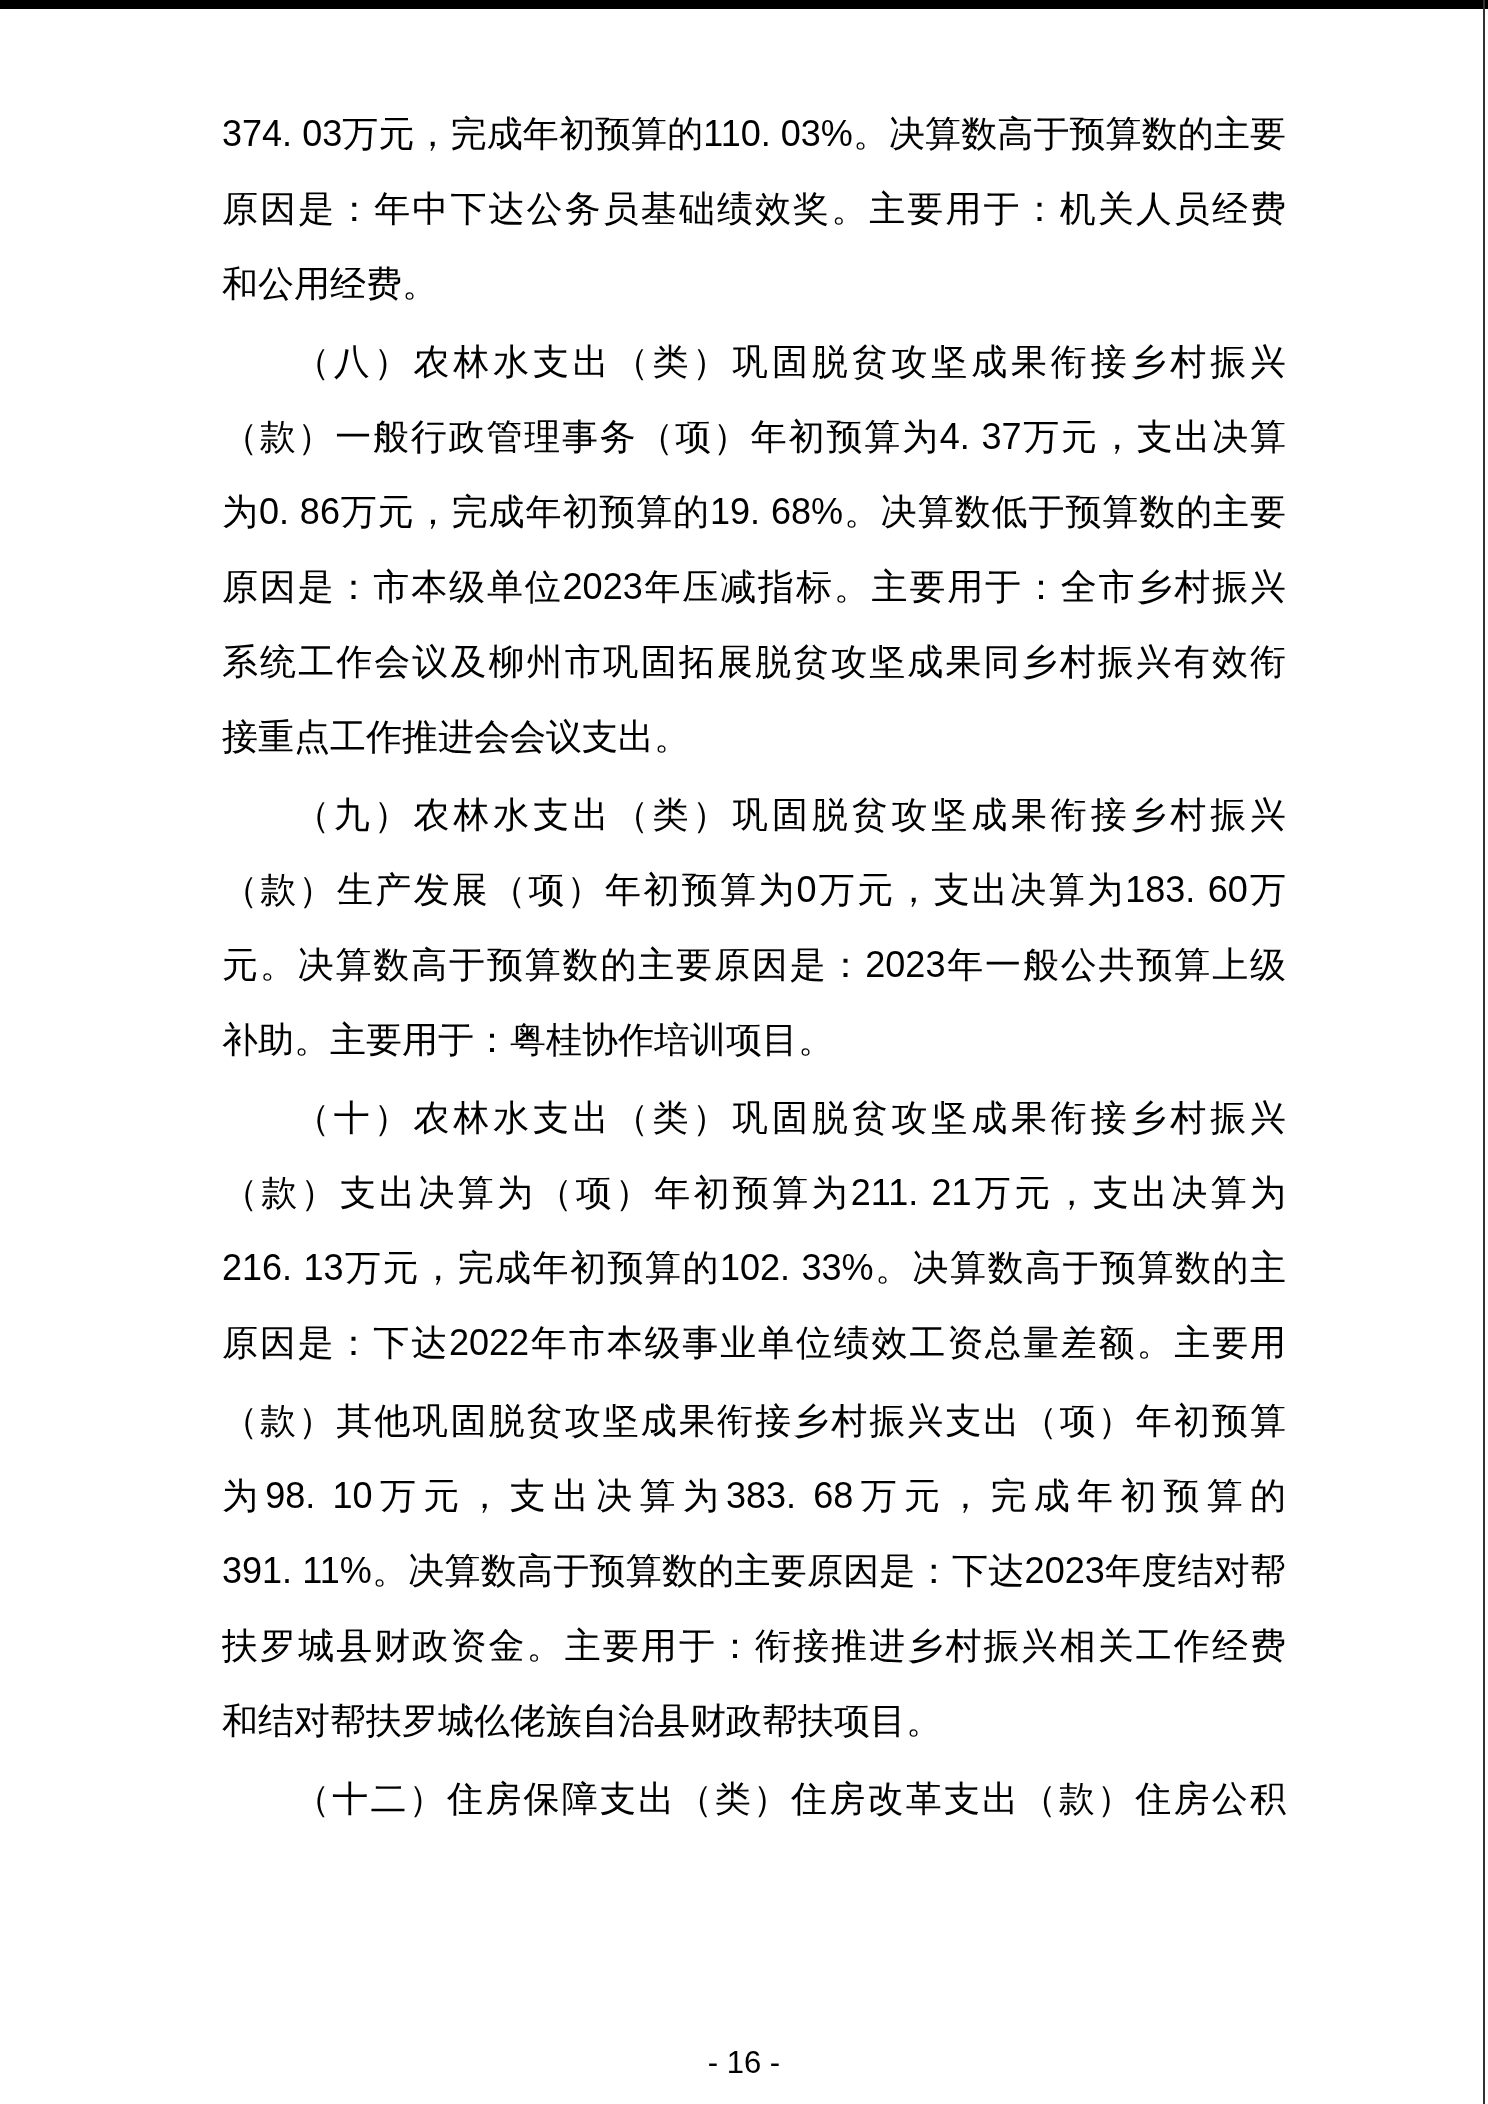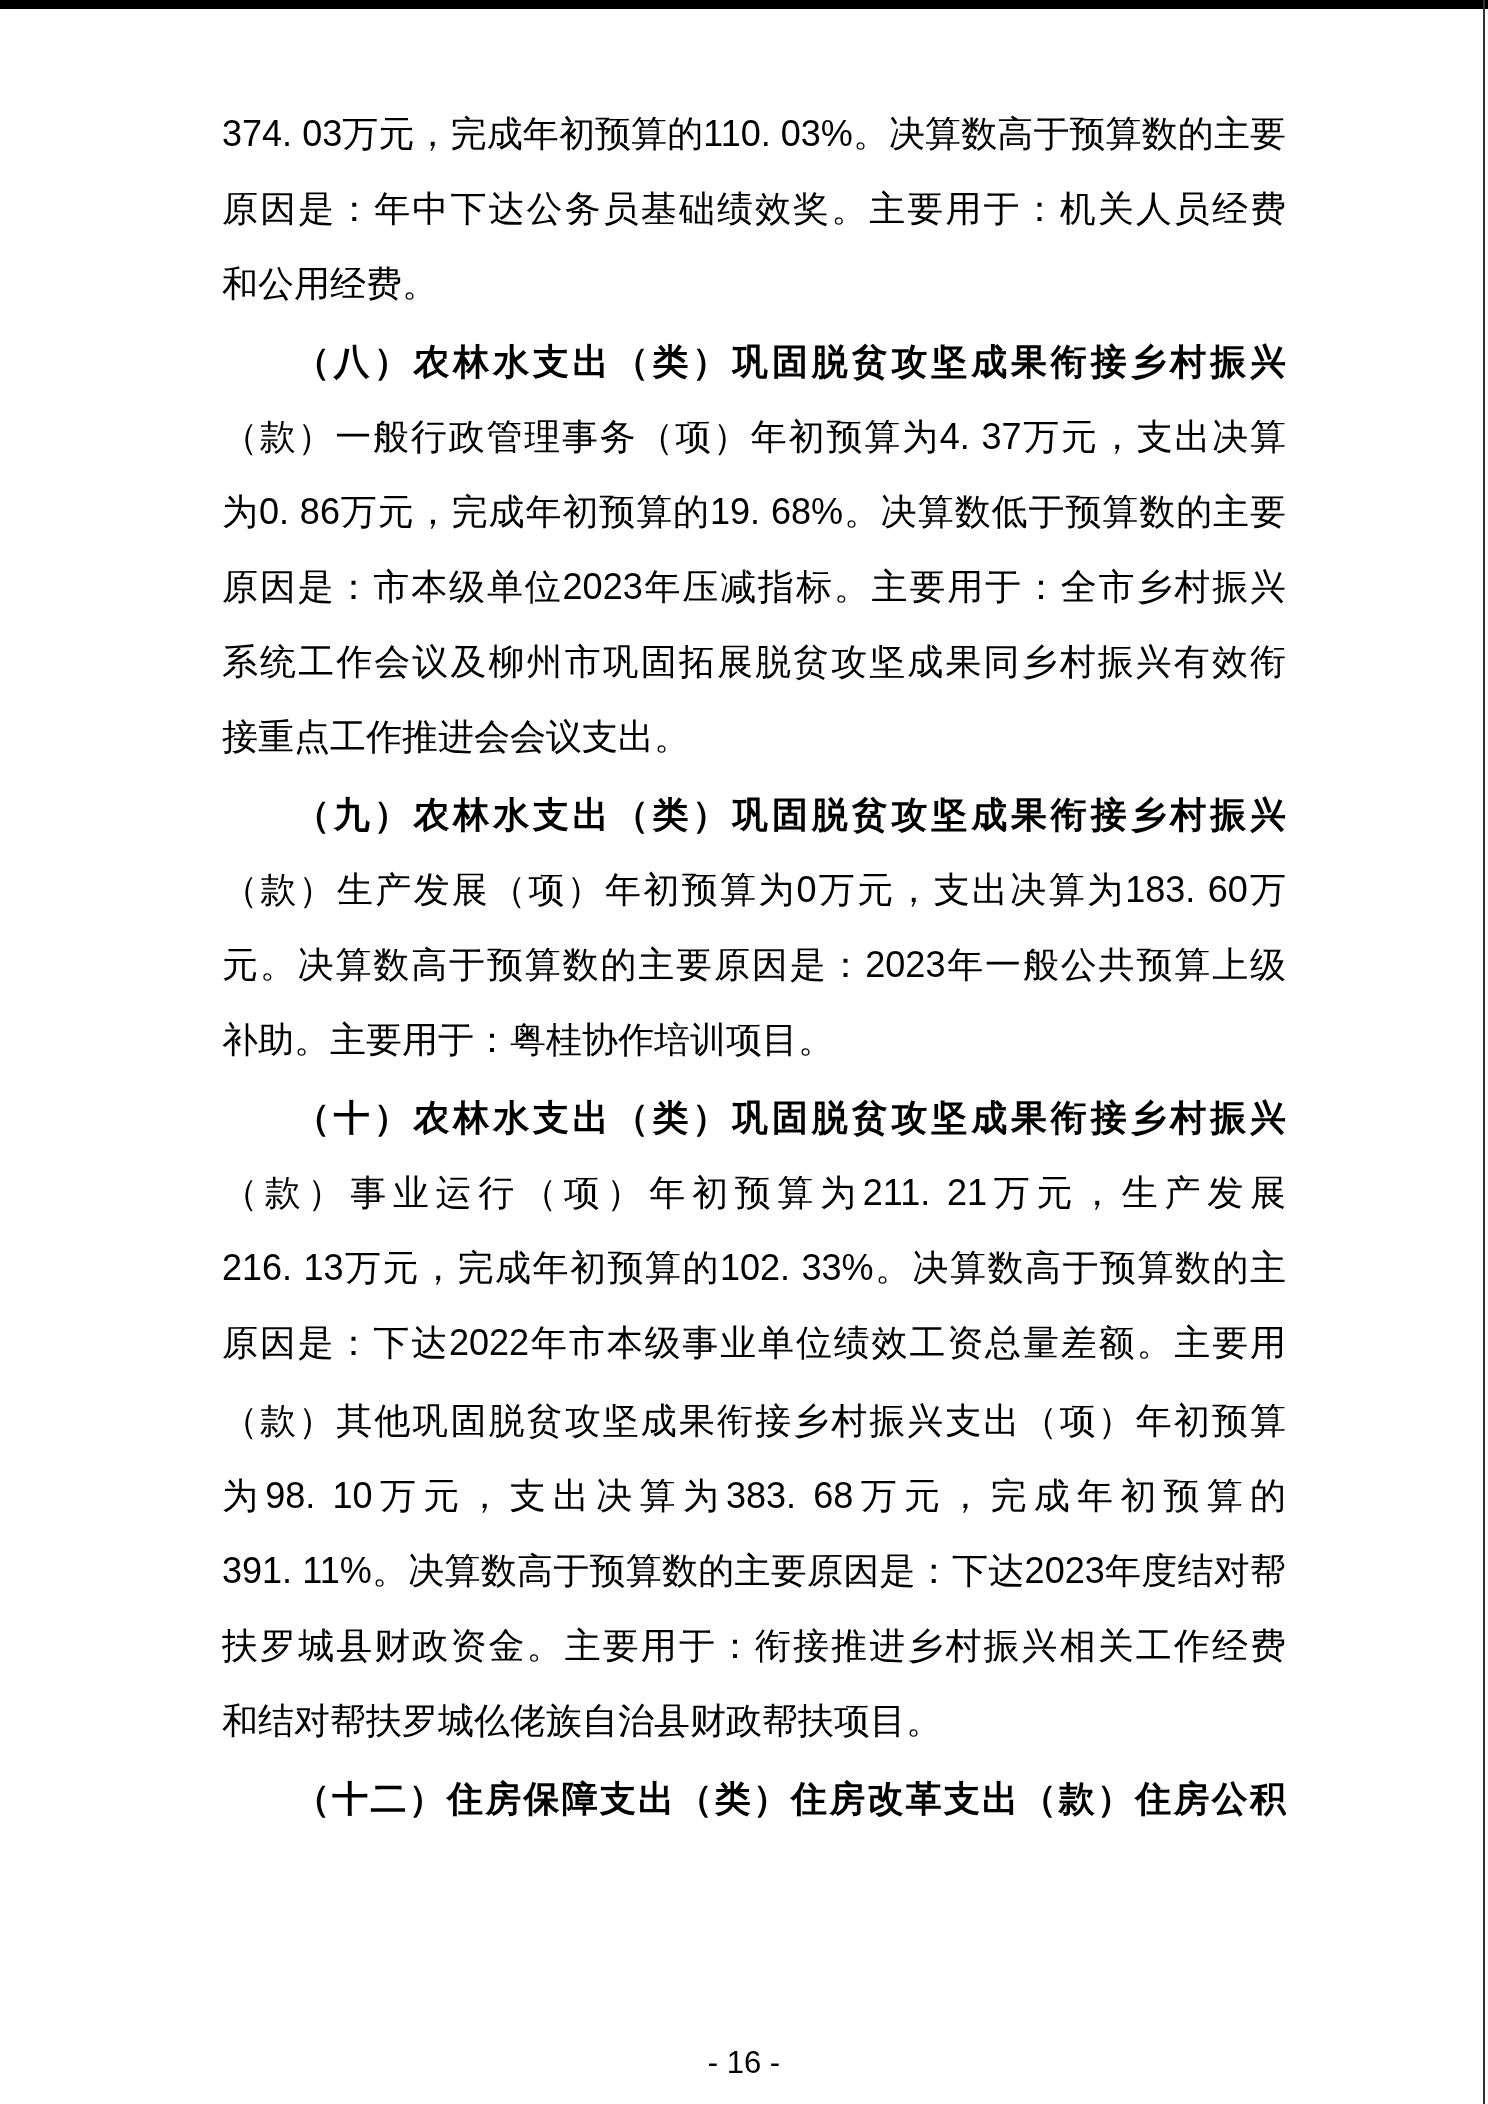--- a/index.html
+++ b/index.html
@@ -40,21 +40,21 @@
     font-size: 36px;
     line-height: 75px;
     height: 75px;
     overflow: hidden;
     white-space: normal;
     text-align: justify;
     text-justify: inter-character;
     text-align-last: left;
   }
   .ln.fill { text-align-last: justify; }
-  .ln.ind  { text-indent: 72px; font-weight: bold; }
+  .ln.ind  { text-indent: 72px; }
   .page-num {
     position: absolute;
     left: 0; top: 2045px;
     width: 1488px;
     text-align: center;
     font-size: 31px;
     line-height: 36px;
     color: #000000;
   }
 </style>
@@ -84,21 +84,21 @@
 
     <div class="para">
       <div class="ln fill ind">（九）农林水支出（类）巩固脱贫攻坚成果衔接乡村振兴</div>
       <div class="ln fill">（款）生产发展（项）年初预算为0万元，支出决算为183. 60万</div>
       <div class="ln fill">元。决算数高于预算数的主要原因是：2023年一般公共预算上级</div>
       <div class="ln">补助。主要用于：粤桂协作培训项目。</div>
     </div>
 
     <div class="para">
       <div class="ln fill ind">（十）农林水支出（类）巩固脱贫攻坚成果衔接乡村振兴</div>
-      <div class="ln fill">（款）事业运行（项）年初预算为211. 21万元，生产发展</div>
+      <div class="ln fill">（款）支出决算为（项）年初预算为211. 21万元，支出决算为</div>
       <div class="ln fill">216. 13万元，完成年初预算的102. 33%。决算数高于预算数的主要</div>
       <div class="ln fill">原因是：下达2022年市本级事业单位绩效工资总量差额。主要用</div>
     </div>
 
     <div class="para">
       <div class="ln fill">（款）其他巩固脱贫攻坚成果衔接乡村振兴支出（项）年初预算</div>
       <div class="ln fill">为98. 10万元，支出决算为383. 68万元，完成年初预算的</div>
       <div class="ln fill">391. 11%。决算数高于预算数的主要原因是：下达2023年度结对帮</div>
       <div class="ln fill">扶罗城县财政资金。主要用于：衔接推进乡村振兴相关工作经费</div>
       <div class="ln">和结对帮扶罗城仫佬族自治县财政帮扶项目。</div>

